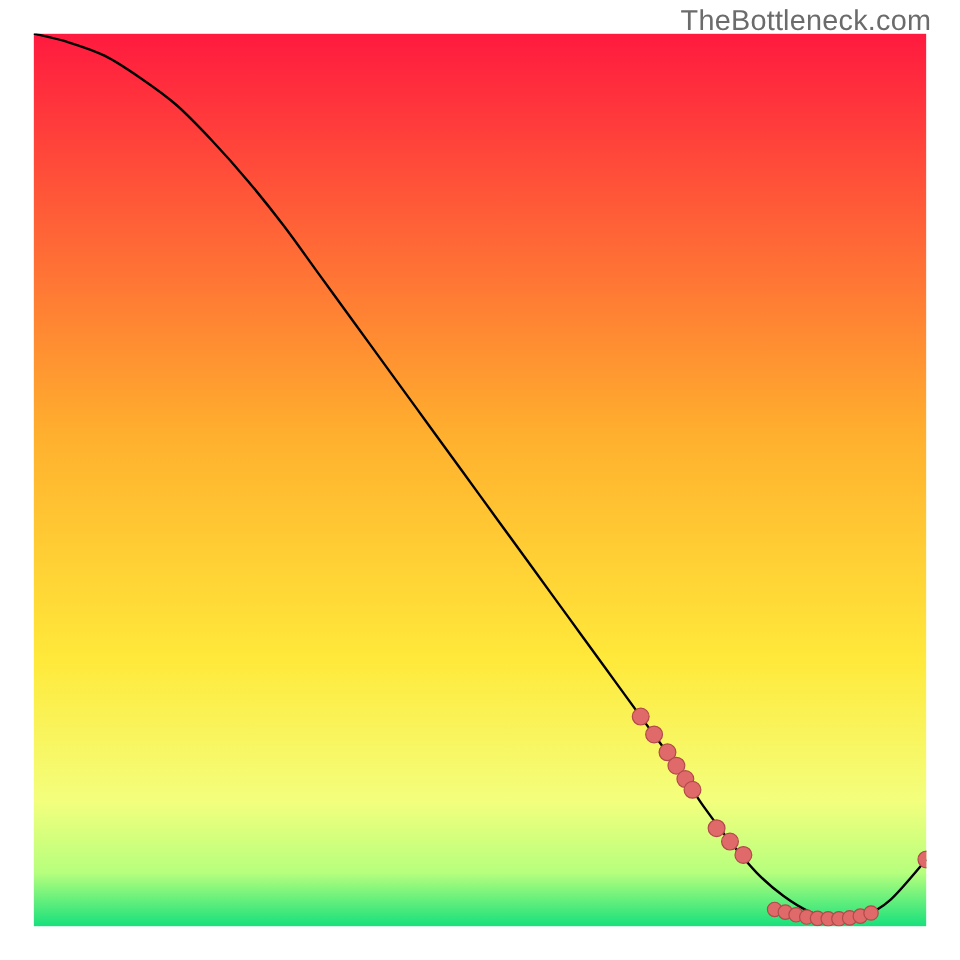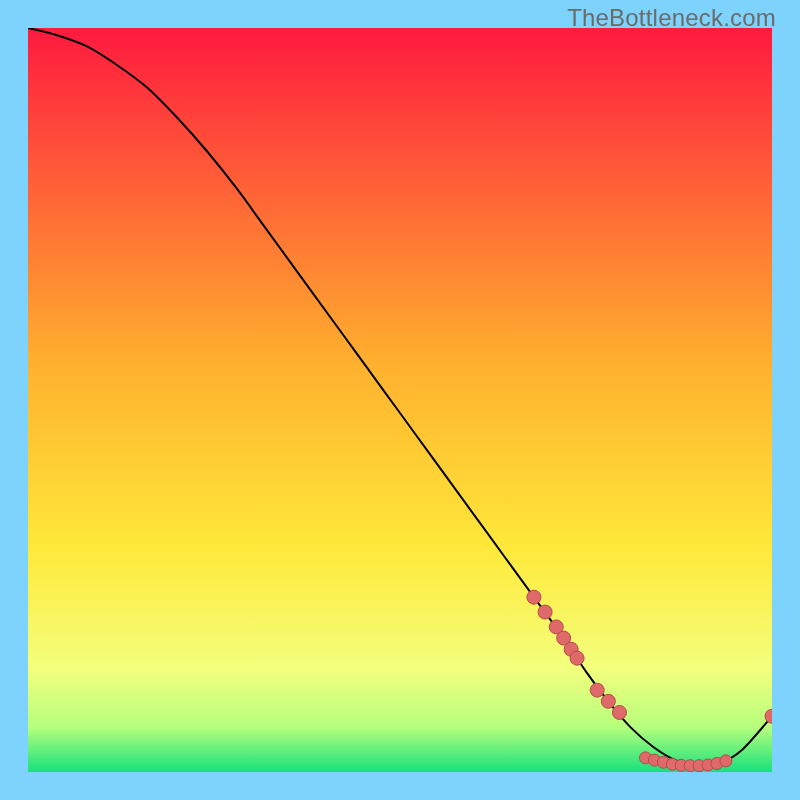--- a/index.html
+++ b/index.html
@@ -8,21 +8,21 @@
     width: 800px;
     height: 800px;
     background: #000;
     font-family: Arial, Helvetica, sans-serif;
     overflow: hidden;
   }
   .outer {
     position: relative;
     width: 800px;
     height: 800px;
-    background: #7dd3fc;
+    background: #ffffff;
   }
   .watermark {
     position: absolute;
     top: 4px;
     right: 24px;
     color: #6b6b6b;
     font-size: 24px;
     font-weight: 500;
     letter-spacing: 0.2px;
     z-index: 5;

